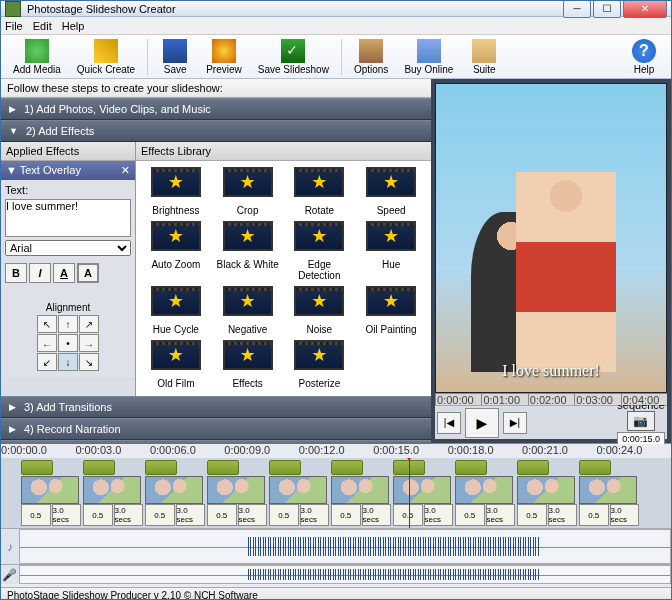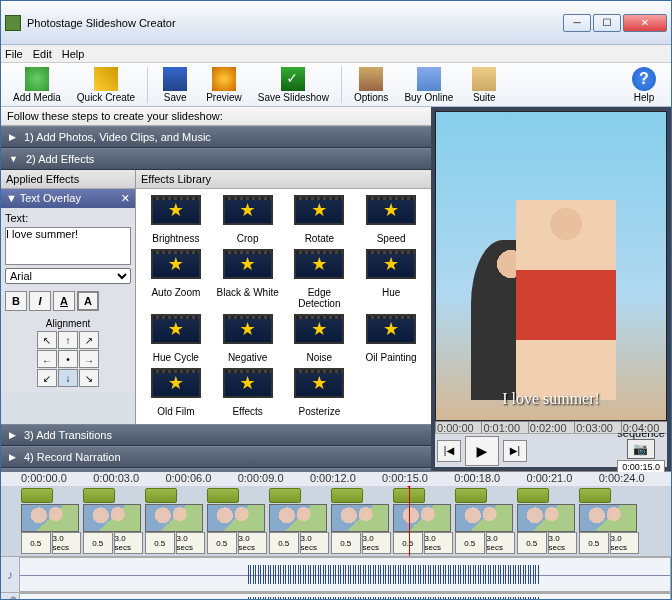--- a/index.html
+++ b/index.html
@@ -1,17 +1,17 @@
 <!DOCTYPE html>
 <html><head>
 <meta charset="utf-8">
 <style>
 *{box-sizing:border-box;margin:0;padding:0;font-family:Tahoma,Arial,sans-serif;font-size:11px}
 body{width:672px;height:600px;background:#fff;overflow:hidden;border:1px solid #3a6ea5}
-.titlebar{height:44px;background:linear-gradient(#fdfdfe,#e8edf5 45%,#d5dff0);display:flex;align-items:center;padding:0 4px;border-bottom:1px solid #a9b8d4}
+.titlebar{height:16px;background:linear-gradient(#fdfdfe,#e8edf5 45%,#d5dff0);display:flex;align-items:center;padding:0 4px;border-bottom:1px solid #a9b8d4}
 .titlebar .icon{width:16px;height:16px;background:#5a8a3a;border:1px solid #2a5a1a;margin-right:6px}
 .titlebar .title{flex:1;color:#000}
 .winbtn{width:28px;height:18px;margin-left:2px;border:1px solid #5a7aa5;background:linear-gradient(#f4f7fc,#dae5f5);display:flex;align-items:center;justify-content:center;font-size:10px;border-radius:2px}
 .winbtn.close{background:linear-gradient(#f8a0a0,#d44);color:#fff;width:44px}
 .menubar{height:18px;background:#f0f0f0;display:flex;padding:0 4px;gap:10px;align-items:center;border-bottom:1px solid #ccc;font-size:11px}
 .toolbar{height:44px;background:linear-gradient(#fdfdfe,#eef2f8);display:flex;align-items:center;padding:0 6px;gap:4px;border-bottom:1px solid #b0bdd4}
 .tbtn{display:flex;flex-direction:column;align-items:center;padding:2px 6px;cursor:pointer;min-width:42px}
 .tbtn .ic{width:24px;height:24px;margin-bottom:1px}
 .tbtn span{font-size:10px}
 .tsep{width:1px;height:36px;background:#c5d0e0;margin:0 2px}
@@ -22,21 +22,21 @@
 .step .tri{font-size:9px}
 .panels{flex:1;display:flex;background:#7dd3fc}
 .sidepanel{width:135px;background:#dadee5;border-right:1px solid #999;display:flex;flex-direction:column}
 .sidepanel .hdr{background:linear-gradient(#e8e8e8,#d4d4d4);padding:3px 5px;font-size:11px;border-bottom:1px solid #aaa}
 .txov{background:linear-gradient(#6a7ab0,#4a5a90);color:#fff;padding:3px 5px;display:flex;justify-content:space-between;font-size:11px}
 .sidepanel .body{padding:4px;display:flex;flex-direction:column;gap:3px;background:#dee2e8}
 .sidepanel textarea{width:100%;height:38px;font-size:11px;resize:none;border:1px solid #888}
 .sidepanel select{width:100%;font-size:11px}
 .fmt{display:flex;gap:2px;margin-top:4px}
 .fmt button{width:22px;height:20px;border:1px solid #888;background:#f4f4f4;font-weight:bold;font-size:11px}
-.align{margin-top:4px}
+.align{margin-top:16px}
 .align .lbl{font-size:10px;text-align:center}
 .aligngrid{display:grid;grid-template-columns:repeat(3,20px);gap:1px;margin:2px auto;width:fit-content}
 .aligngrid div{width:20px;height:18px;border:1px solid #888;background:#f4f4f4;display:flex;align-items:center;justify-content:center;font-size:10px}
 .aligngrid div.sel{background:#cde}
 .efflib{flex:1;background:#fff;overflow:hidden;position:relative}
 .efflib .hdr{background:linear-gradient(#e8e8e8,#d4d4d4);padding:3px 5px;font-size:11px;border-bottom:1px solid #aaa}
 .effgrid{display:grid;grid-template-columns:repeat(4,1fr);gap:4px;padding:6px;overflow-y:auto;height:235px}
 .eff{display:flex;flex-direction:column;align-items:center;gap:8px}
 .eff .thumb{width:50px;height:30px;background:linear-gradient(#1a2a4a,#0a1a3a);border:2px solid #333;position:relative;display:flex;align-items:center;justify-content:center}
 .eff .thumb::before{content:"★";color:#ffcc00;font-size:18px}
@@ -51,21 +51,21 @@
 .caption{position:absolute;bottom:12px;left:0;right:0;text-align:center;color:#fff;font-family:"Comic Sans MS",cursive;font-size:16px;text-shadow:1px 1px 2px #000}
 .ruler{height:12px;background:#d8d8d8;display:flex;font-size:8px;color:#444;position:relative;border-top:1px solid #888}
 .ruler span{flex:1;border-left:1px solid #888;padding-left:1px}
 .transport{height:34px;background:#d8dde5;display:flex;align-items:center;justify-content:center;gap:4px;padding:2px;border-top:1px solid #aaa}
 .transport button{width:24px;height:22px;border:1px solid #888;background:#f4f4f4;font-size:10px}
 .transport .play{width:34px;height:30px;font-size:14px}
 .seqbox{margin-left:auto;display:flex;flex-direction:column;align-items:center;font-size:8px}
 .seqbox .cam{width:28px;height:20px;border:1px solid #666;background:#eee;font-size:12px;display:flex;align-items:center;justify-content:center}
 .seqbox .time{border:1px solid #888;background:#fff;padding:1px 4px;font-size:9px;margin-top:1px}
 .timeline{height:144px;background:#e8ecf2;border-top:1px solid #888;display:flex;flex-direction:column}
-.truler{height:14px;display:flex;font-size:9px;color:#333;background:#e8ecf2;padding-left:20px}
+.truler{height:14px;display:flex;font-size:9px;color:#333;background:#e8ecf2;}
 .truler span{flex:1}
 .clips{height:70px;display:flex;gap:2px;padding:2px 2px 2px 20px;background:#cdd5e0;overflow:hidden;position:relative}
 .clip{display:flex;flex-direction:column;min-width:60px}
 .clip .trans{width:32px;height:18px;background:linear-gradient(#9eb84a,#7a9a2a);border:1px solid #5a7a1a;margin-bottom:1px;border-radius:2px}
 .clip .img{width:58px;height:36px;background:linear-gradient(135deg,#8ac 0 50%,#ac8 50%);border:1px solid #666;position:relative}
 .clip .img::after{content:"";position:absolute;inset:0;background:radial-gradient(circle at 30% 40%,rgba(240,200,180,.9) 8px,transparent 8px),radial-gradient(circle at 60% 35%,rgba(240,200,180,.9) 7px,transparent 7px)}
 .clip .meta{display:flex;gap:1px;height:28px}
 .clip .meta .d{flex:1;background:#f4f4ea;border:1px solid #888;font-size:8px;display:flex;align-items:center;justify-content:center}
 .playhead{position:absolute;top:0;bottom:0;left:408px;width:1px;background:#d00;z-index:5}
 .playhead::before{content:"";position:absolute;top:-2px;left:-4px;border:4px solid transparent;border-top-color:#d00}

